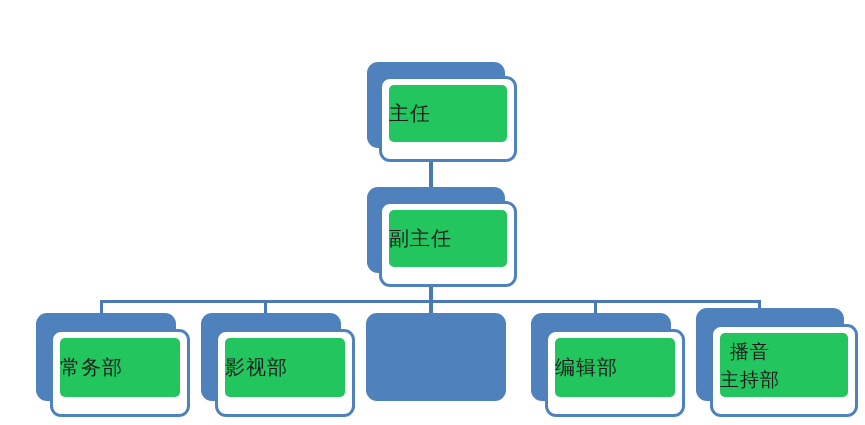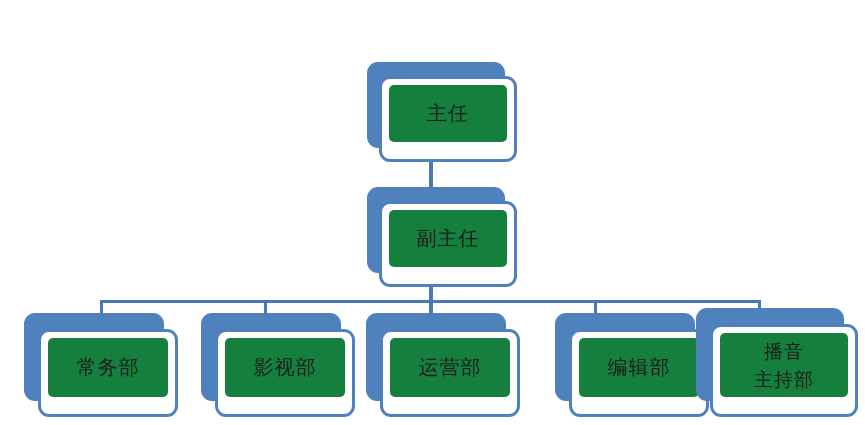--- a/index.html
+++ b/index.html
@@ -45,25 +45,25 @@
     border-radius: 11px;
     box-sizing: border-box;
   }
   
   .node .panel {
     position: absolute;
     left: 7px;
     right: 7px;
     top: 6px;
     bottom: 17px;
-    background: #15803d;
+    background: #22c55e;
     border-radius: 5px;
     display: flex;
     align-items: center;
-    justify-content: center;
+    justify-content: flex-start;
   }
   .node .label {
     color: #1c1c1c;
     font-family: "DejaVu Serif", serif;
     font-size: 20px;
     line-height: 1.45;
     letter-spacing: 1px;
     text-align: center;
     white-space: pre-line;
     user-select: none;
@@ -101,48 +101,43 @@
 
   <div class="node" style="left:367px; top:187px; width:150px; height:79px;">
     <div class="plate" style="width:138px; height:86px;"></div>
     <div class="card" style="left:12px; top:14px; width:138px; height:86px;">
       <div class="panel">
         <span class="label">副主任</span>
       </div>
     </div>
   </div>
 
-  <div class="node" style="left:24px; top:313px; width:142px; height:104px;padding-left:23px;">
+  <div class="node" style="left:36px; top:313px; width:142px; height:104px;padding-left:23px;">
     <div class="plate" style="width:140px; height:88px;"></div>
     <div class="card" style="left:14px; top:16px; width:140px; height:88px;">
       <div class="panel">
         <span class="label">常务部</span>
       </div>
     </div>
   </div>
 
   <div class="node" style="left:201px; top:313px; width:154px; height:104px;text-decoration:underline;">
     <div class="plate" style="width:140px; height:88px;"></div>
     <div class="card" style="left:14px; top:16px; width:140px; height:88px;">
       <div class="panel">
         <span class="label">影视部</span>
       </div>
     </div>
   </div>
 
   <div class="node" style="left:366px; top:313px; width:154px; height:104px;">
     <div class="plate" style="width:140px; height:88px;"></div>
-    <div class="card" style="left:14px; top:16px; width:140px; height:88px;">
-      <div class="panel">
-        <span class="label">运营部</span>
-      </div>
-    </div>
   </div>
 
-  <div class="node" style="left:555px; top:313px; width:154px; height:92px;border-radius:18px;">
+  <div class="node" style="left:531px; top:313px; width:154px; height:92px;border-radius:18px;">
     <div class="plate" style="width:140px; height:88px;"></div>
     <div class="card" style="left:14px; top:16px; width:140px; height:88px;">
       <div class="panel">
         <span class="label">编辑部</span>
       </div>
     </div>
   </div>
 
   <div class="node two-line" style="left:696px; top:308px; width:162px; height:109px;">
     <div class="plate" style="width:148px; height:93px;"></div>

